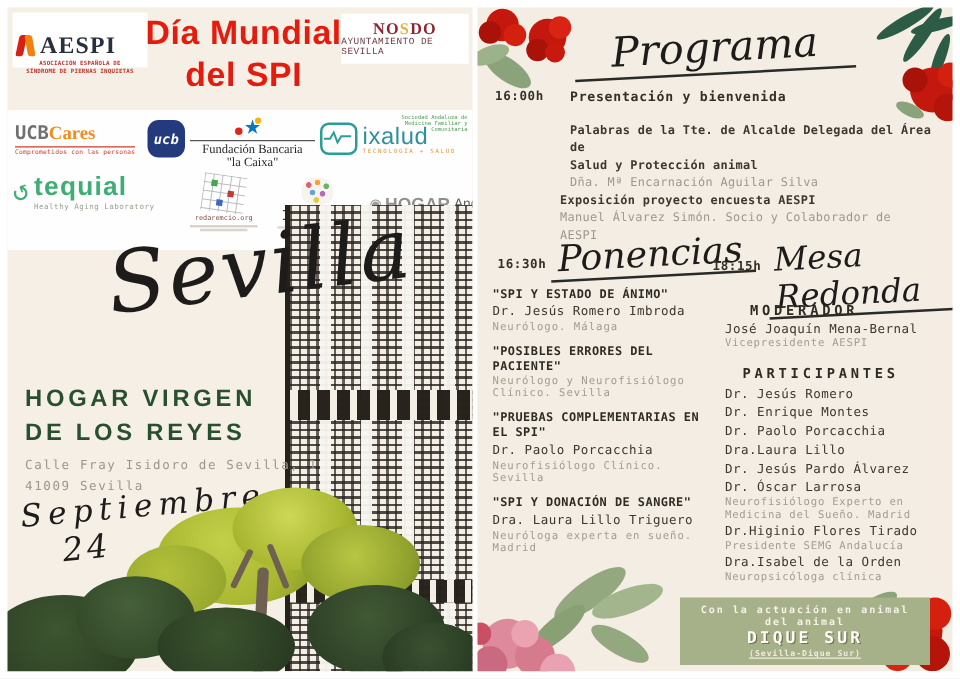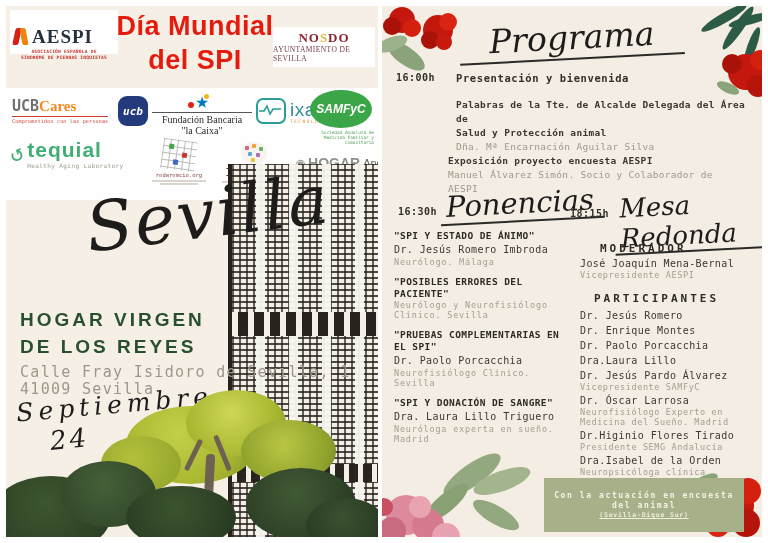--- a/index.html
+++ b/index.html
@@ -18,24 +18,24 @@
   .aespi-top{display:flex;align-items:center;gap:3px;}
   .aespi-legs{position:relative;width:16px;height:18px;flex:none;}
   .aespi-legs i{position:absolute;width:6px;height:17px;border-radius:2px;}
   .aespi-legs i:nth-child(1){left:1px;background:#d91f12;transform:skewX(-12deg);}
   .aespi-legs i:nth-child(2){left:8px;background:#f0830f;transform:skewX(10deg);}
   .aespi-name{font-family:"Liberation Serif","DejaVu Serif",serif;font-size:19px;font-weight:bold;color:#27303f;letter-spacing:1px;}
   .aespi-sub{color:#c1332b;font-size:4.6px;letter-spacing:.2px;line-height:5.4px;font-weight:bold;text-align:center;margin-top:1px;}
   .main-title{color:#e51b0d;font-weight:bold;text-align:center;line-height:30px;font-size:27px;letter-spacing:.5px;}
   .title1{left:106px;top:5px;width:166px;}
   .title2{left:86px;top:39px;width:206px;}
-  .nosdo{right:3px;top:5px;width:102px;height:40px;display:flex;flex-direction:column;align-items:center;justify-content:center;margin-top:16px;}
+  .nosdo{right:3px;top:5px;width:102px;height:40px;display:flex;flex-direction:column;align-items:center;justify-content:center;}
   .nosdo-word{font-family:"Liberation Serif","DejaVu Serif",serif;font-weight:bold;font-size:13px;color:#8e2433;letter-spacing:1px;line-height:13px;}
   .nosdo-s{color:#e2b33c;}
-  .nosdo-city{font-family:Liberation Serif, serif;font-size:7.5px;color:#6d3a45;letter-spacing:.4px;margin-top:1px;}
+  .nosdo-city{font-family:Liberation Mono, monospace;font-size:7.5px;color:#6d3a45;letter-spacing:.4px;margin-top:1px;}
 
   
   .logos{left:0;top:82px;width:372px;height:112px;background:#fefefe;}
   .logo{position:absolute;}
   .ucbcares-b1{color:#707070;font-weight:bold;font-size:15px;}
   .ucbcares-b2{color:#f28a1e;font-weight:bold;font-size:15px;font-family:Liberation Serif, serif;}
   .ucbcares-tag{color:#cf3a2e;font-size:5px;border-top:1px solid #cf3a2e;margin-top:1px;padding-top:1px;letter-spacing:.2px;}
   .ucb-badge{display:flex;align-items:center;justify-content:center;width:30px;height:30px;background:#233a7d;border-radius:9px;color:#fff;font-weight:bold;font-size:11px;font-style:italic;}
   .lacaixa{text-align:center;width:100px;}
   .caixa-star{font-size:22px;color:#0079c2;line-height:22px;position:relative;}
@@ -74,21 +74,21 @@
   .isanep-bar{height:2px;background:#ddd8cf;margin:2px 8px 0;}
   .semg{display:flex;align-items:center;gap:3px;}
   .semg-swirl{color:#9a9a97;font-size:15px;}
   .semg-name{color:#8f8f8c;font-weight:bold;font-size:14px;font-family:"Liberation Sans",sans-serif;}
   .semg-region{color:#5d5d5a;font-size:11px;font-family:"Liberation Sans",sans-serif;position:relative;}
   .semg-bar{position:absolute;left:16px;bottom:-5px;right:0;height:2px;background:#dcd8cf;}
 
   
   .sevilla{left:52px;top:168px;width:300px;text-align:center;font-size:68px;transform:rotate(-7deg);letter-spacing:2px;}
   .venue{left:14px;top:300px;font-size:19px;font-weight:bold;letter-spacing:3px;line-height:27px;color:#28502f;}
-  .address{left:14px;top:358px;font-size:15px;letter-spacing:1.3px;line-height:17px;color:#9c968b;}
+  .address{left:14px;top:358px;font-size:10px;letter-spacing:1.3px;line-height:17px;color:#9c968b;}
   .month{left:10px;top:384px;font-size:25px;letter-spacing:5px;transform:rotate(-5deg);}
   .day{left:44px;top:418px;font-size:26px;letter-spacing:3px;transform:rotate(-6deg);}
 
   .tower{right:0;top:158px;width:146px;height:373px;
     background-color:#f3efe6;
     background-image:
       repeating-linear-gradient(90deg, transparent 0 24px, rgba(248,246,240,.95) 24px 33px),
       repeating-linear-gradient(0deg, rgba(38,33,27,.8) 0 2px, transparent 2px 6px),
       repeating-linear-gradient(90deg, rgba(38,33,27,.7) 0 2px, transparent 2px 7px);
     border-left:4px solid #26211b;}
@@ -173,21 +173,20 @@
           <svg width="22" height="12" viewBox="0 0 22 12">
               <polyline points="0,7 5,7 8,2 11,10 14,5 22,5" fill="none" stroke="#2a9d96" stroke-width="1.6"></polyline>
             </svg>
         </div>
         <div>
           <div class="ix-name">ixalud</div>
           <div class="ix-tag">TECNOLOGÍA + SALUD</div>
         </div>
       </div>
       <div class="logo samfyc" style="right:2px;top:2px;">
-        <div class="samfyc-oval">SAMFyC</div>
         <div class="samfyc-tag">Sociedad Andaluza de Medicina Familiar y Comunitaria</div>
       </div>
       <div class="logo tequial" style="left:4px;top:50px;">
         <div class="teq-icon">↺</div>
         <div>
           <div class="teq-name">tequial</div>
           <div class="teq-tag">Healthy Aging Laboratory</div>
         </div>
       </div>
       <div class="logo redar" style="left:140px;top:52px;">
@@ -337,21 +336,20 @@
       <div class="p-item">
         <div class="p-name">Dr. Paolo Porcacchia</div>
 
       </div>
       <div class="p-item">
         <div class="p-name">Dra.Laura Lillo</div>
 
       </div>
       <div class="p-item">
         <div class="p-name">Dr. Jesús Pardo Álvarez</div>
-        <div class="p-role">Vicepresidente SAMFyC</div>
       </div>
       <div class="p-item">
         <div class="p-name">Dr. Óscar Larrosa</div>
         <div class="p-role">Neurofisiólogo Experto en Medicina del Sueño. Madrid</div>
       </div>
       <div class="p-item">
         <div class="p-name">Dr.Higinio Flores Tirado</div>
         <div class="p-role">Presidente SEMG Andalucía</div>
       </div>
       <div class="p-item">
@@ -375,18 +373,19 @@
     <svg class="abs" style="right:-6px;bottom:-10px;" width="90" height="92" viewBox="0 0 90 92">
       <ellipse cx="22" cy="30" rx="20" ry="7" fill="#8ba37b" transform="rotate(-30 22 30)"></ellipse>
       <circle cx="52" cy="50" r="24" fill="#c4170e"></circle>
         <circle cx="34" cy="42" r="12" fill="#a81208"></circle>
       <circle cx="70" cy="36" r="13" fill="#d3200f"></circle>
         <circle cx="68" cy="68" r="14" fill="#b5140b"></circle>
       <circle cx="40" cy="70" r="12" fill="#d92414"></circle>
     </svg>
 
     <div class="abs greenbox">
-      <div class="gb-l1">Con la actuación en encuesta</div>
+      <div class="gb-l1">Con la actuación en animal</div>
       <div class="gb-l2">del animal</div>
+      <div class="gb-band">DIQUE SUR</div>
       <div class="gb-sub">(Sevilla-Dique Sur)</div>
     </div>
   </div>
 </div>
 
 </body></html>

